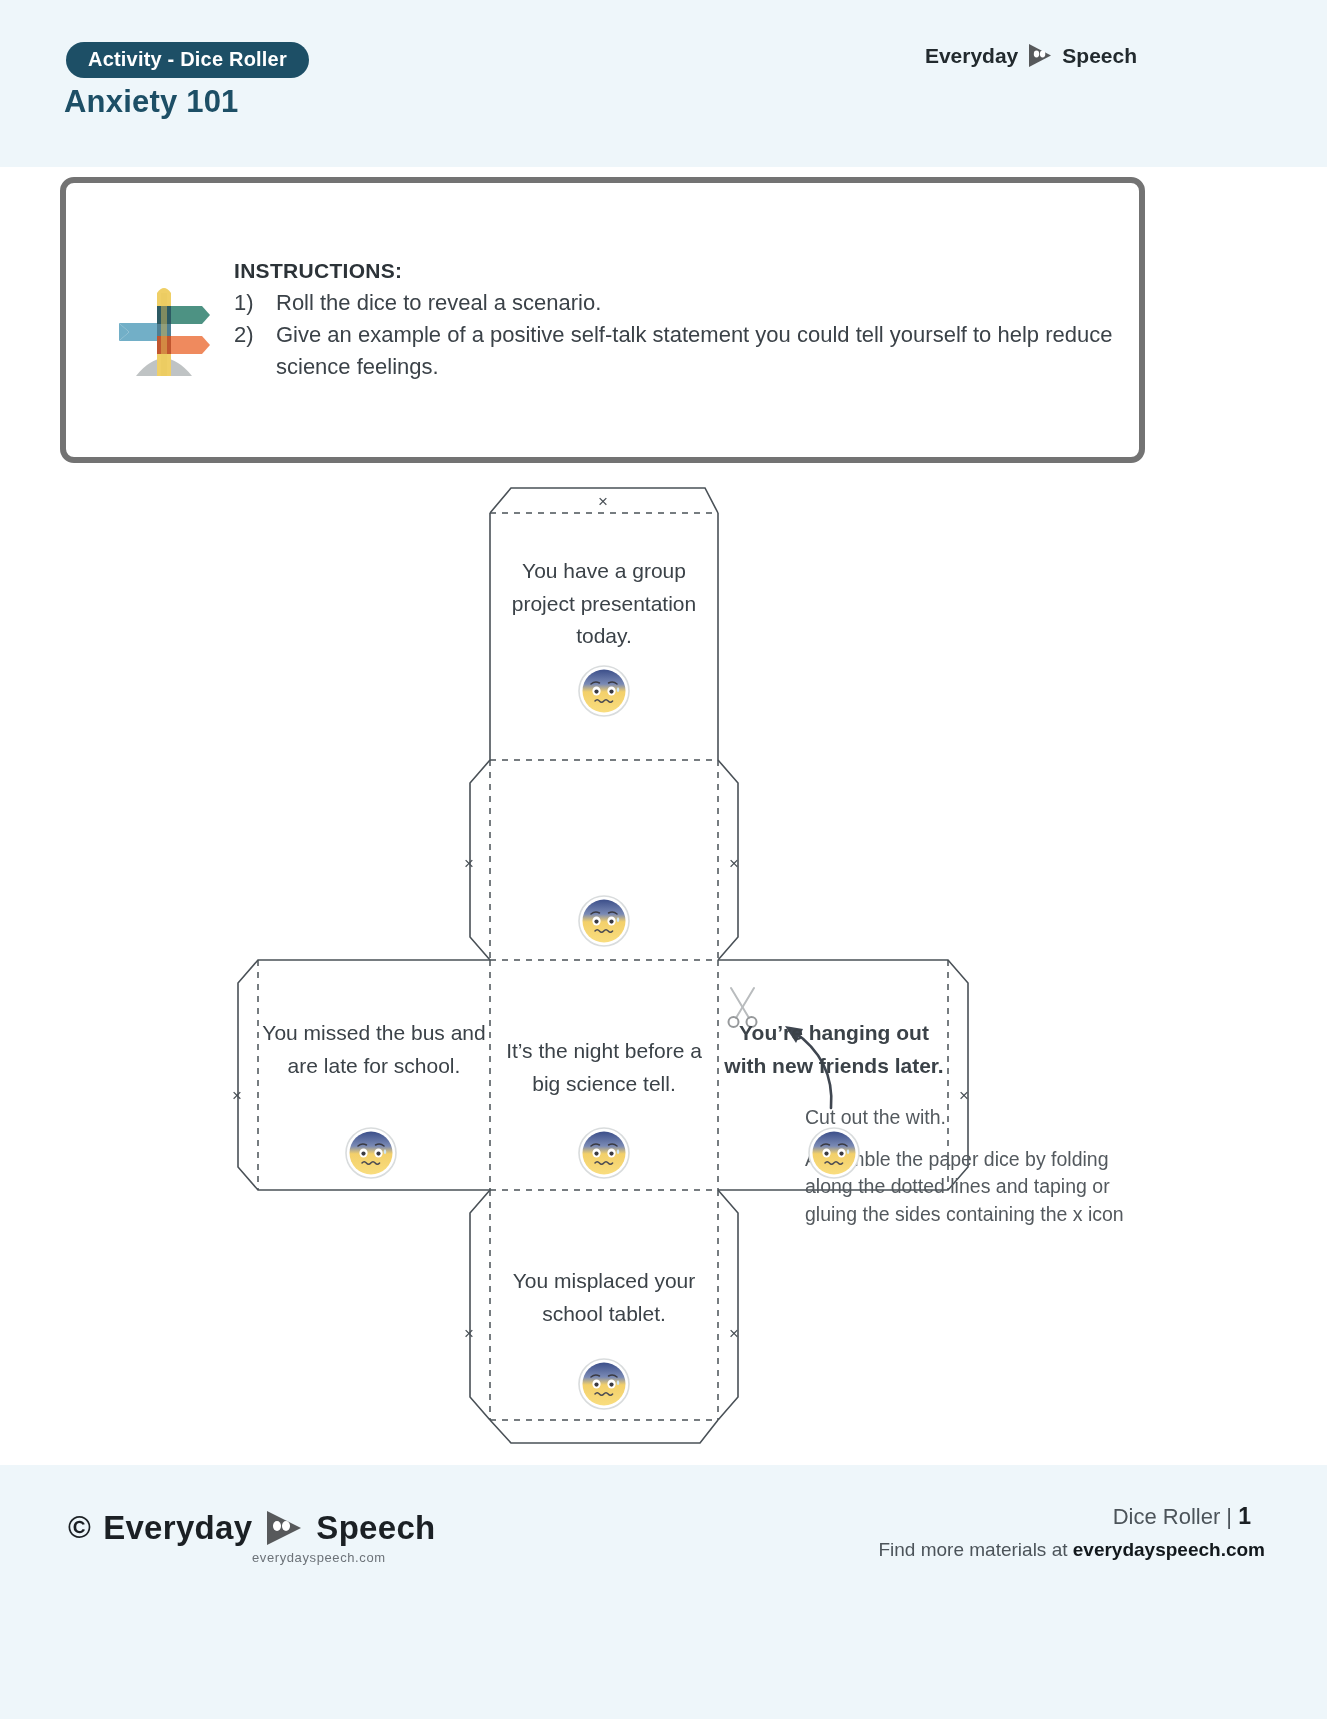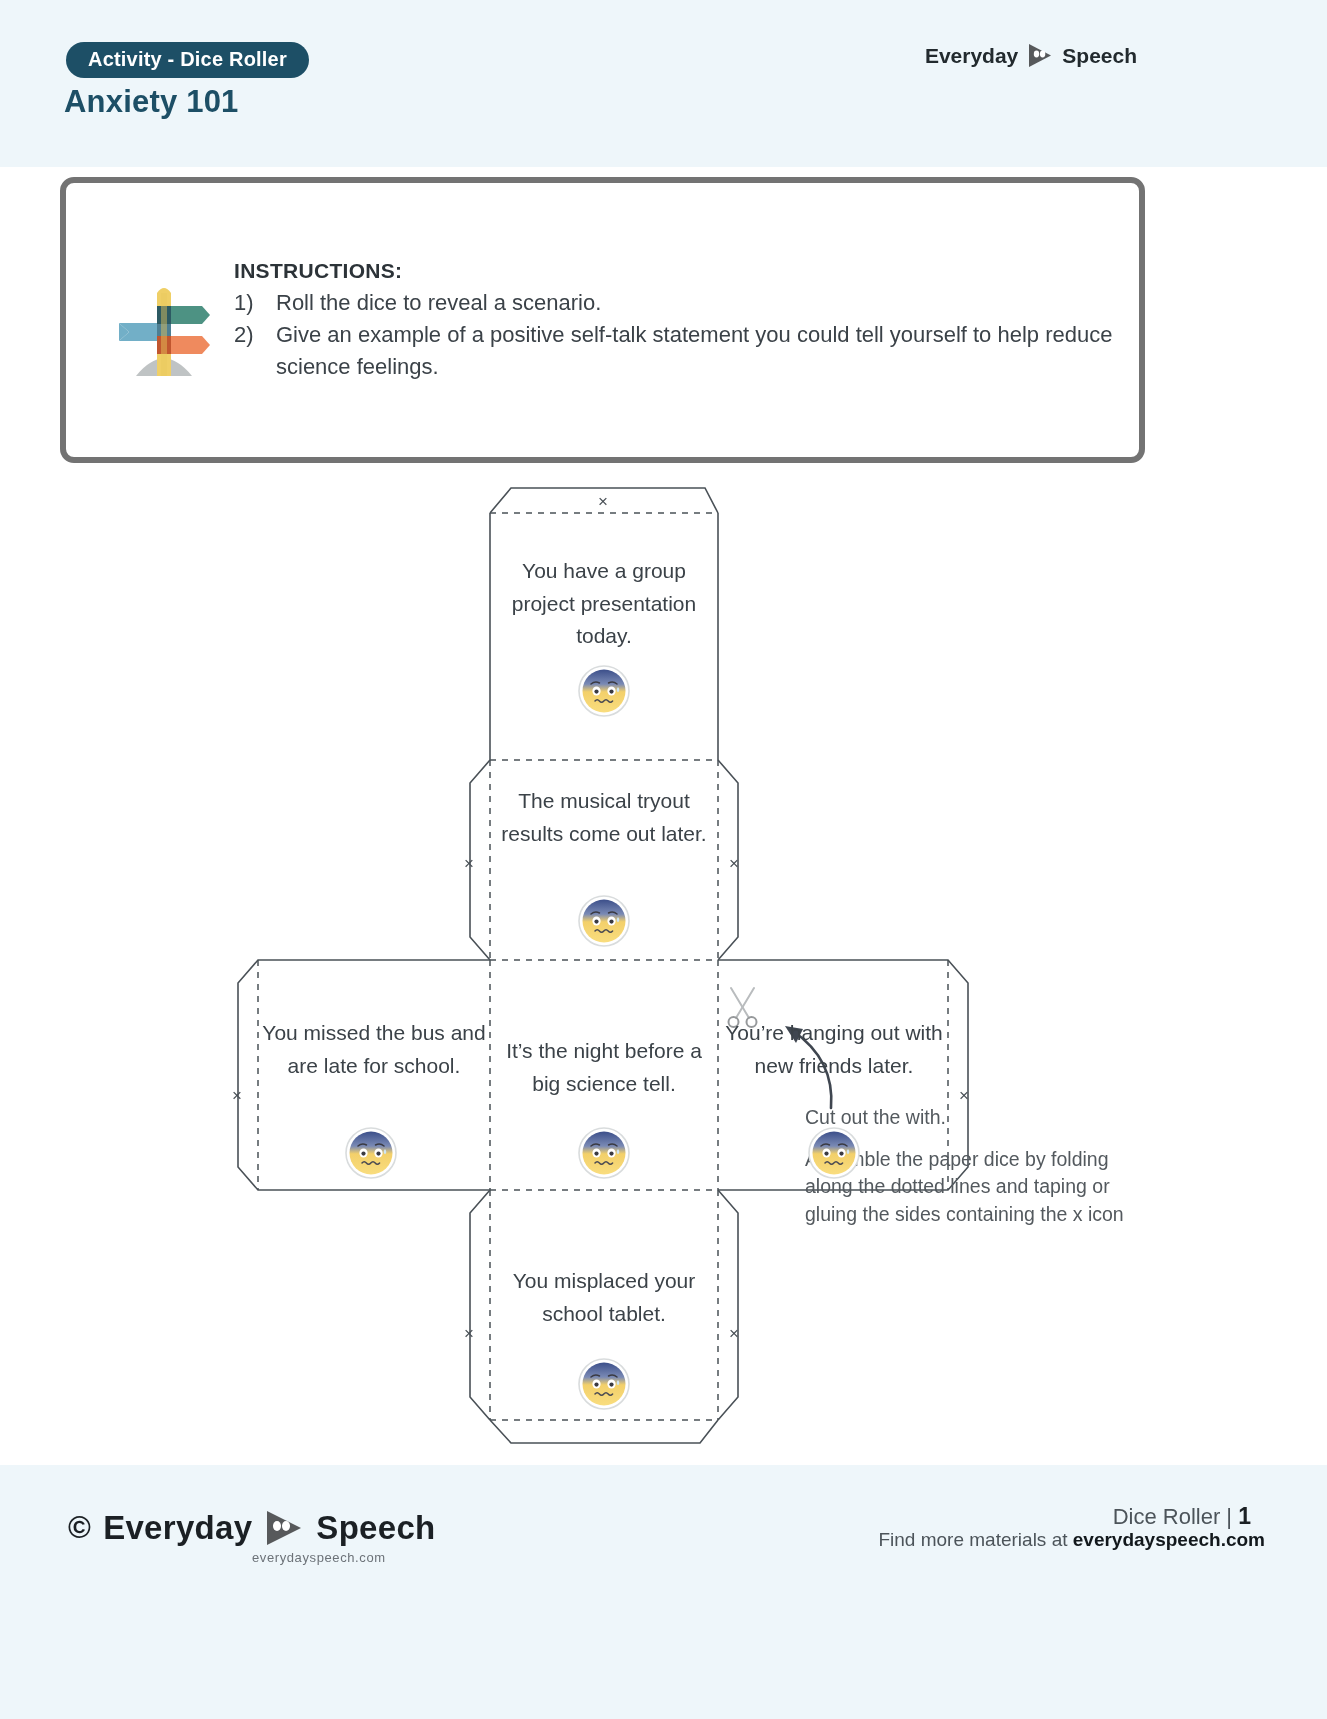--- a/index.html
+++ b/index.html
@@ -97,21 +97,21 @@
   .f-url{
     position:absolute;left:252px;top:85px;font-size:13px;color:#6c7278;
     letter-spacing:.6px;
   }
   .f-right1{
     position:absolute;right:76px;top:38px;font-size:22px;color:#4c545a;
     white-space:nowrap;
   }
   .f-right1 b{color:#1b2024;font-size:23px;}
   .f-right2{
-    position:absolute;right:62px;top:64px;font-size:19px;color:#4c545a;
+    position:absolute;right:62px;top:74px;font-size:19px;color:#4c545a;
     white-space:nowrap;
   }
   .f-right2 b{color:#12181c;}
   .copy{font-size:31px;}
 </style>
 </head>
 <body>
 
 <div class="header">
   <div class="pill">Activity - Dice Roller</div>
@@ -257,21 +257,20 @@
       <ellipse cx="33.5" cy="26" rx="4.1" ry="4.6" fill="#ffffff"></ellipse>
       <circle cx="18.5" cy="26.6" r="2.1" fill="#3a3a42"></circle>
       <circle cx="33.5" cy="26.6" r="2.1" fill="#3a3a42"></circle>
       <path d="M13 19 Q17 15.5 21.5 18" fill="none" stroke="#3a3a42" stroke-width="1.5" stroke-linecap="round"></path>
       <path d="M30.5 18 Q35 15.5 39 19" fill="none" stroke="#3a3a42" stroke-width="1.5" stroke-linecap="round"></path>
       <path d="M17 36 q2.2 -2.6 4.4 0 q2.2 2.6 4.4 0 q2.2 -2.6 4.4 0 q2.2 2.6 4.4 0" fill="none" stroke="#4a4a52" stroke-width="1.5" stroke-linecap="round"></path>
       <path d="M40 22 q2.6 3.4 0 5.2 q-2.6 -1.8 0 -5.2Z" fill="#cfe6f5"></path>
     </svg>
   </span>
 
-  <div class="celltxt" style="left:490px;top:315px;width:228px;">The musical tryout results come out later.</div>
   <span class="xmark" style="left:464px;top:385px;">×</span>
   <span class="xmark" style="left:729px;top:385px;">×</span>
   <span class="face" style="left:578px;top:425px;">
     <svg viewBox="0 0 52 52" width="52" height="52">
       <circle cx="26" cy="26" r="25" fill="#ffffff" stroke="#d9dcdd" stroke-width="1.6"></circle>
       <circle cx="26" cy="26" r="21.5" fill="url(#fg1)"></circle>
       <ellipse cx="18.5" cy="26" rx="4.1" ry="4.6" fill="#ffffff"></ellipse>
       <ellipse cx="33.5" cy="26" rx="4.1" ry="4.6" fill="#ffffff"></ellipse>
       <circle cx="18.5" cy="26.6" r="2.1" fill="#3a3a42"></circle>
       <circle cx="33.5" cy="26.6" r="2.1" fill="#3a3a42"></circle>
@@ -308,21 +307,21 @@
       <ellipse cx="33.5" cy="26" rx="4.1" ry="4.6" fill="#ffffff"></ellipse>
       <circle cx="18.5" cy="26.6" r="2.1" fill="#3a3a42"></circle>
       <circle cx="33.5" cy="26.6" r="2.1" fill="#3a3a42"></circle>
       <path d="M13 19 Q17 15.5 21.5 18" fill="none" stroke="#3a3a42" stroke-width="1.5" stroke-linecap="round"></path>
       <path d="M30.5 18 Q35 15.5 39 19" fill="none" stroke="#3a3a42" stroke-width="1.5" stroke-linecap="round"></path>
       <path d="M17 36 q2.2 -2.6 4.4 0 q2.2 2.6 4.4 0 q2.2 -2.6 4.4 0 q2.2 2.6 4.4 0" fill="none" stroke="#4a4a52" stroke-width="1.5" stroke-linecap="round"></path>
       <path d="M40 22 q2.6 3.4 0 5.2 q-2.6 -1.8 0 -5.2Z" fill="#cfe6f5"></path>
     </svg>
   </span>
 
-  <div class="celltxt" style="left:722px;top:547px;width:224px;">You’re hanging out with new friends later.</div>
+  <div class="celltxt" style="left:722px;top:547px;width:224px;font-weight:bold;">You’re hanging out with new friends later.</div>
   <span class="xmark" style="left:959px;top:617px;">×</span>
   <span class="face" style="left:808px;top:657px;">
     <svg viewBox="0 0 52 52" width="52" height="52">
       <circle cx="26" cy="26" r="25" fill="#ffffff" stroke="#d9dcdd" stroke-width="1.6"></circle>
       <circle cx="26" cy="26" r="21.5" fill="url(#fg1)"></circle>
       <ellipse cx="18.5" cy="26" rx="4.1" ry="4.6" fill="#ffffff"></ellipse>
       <ellipse cx="33.5" cy="26" rx="4.1" ry="4.6" fill="#ffffff"></ellipse>
       <circle cx="18.5" cy="26.6" r="2.1" fill="#3a3a42"></circle>
       <circle cx="33.5" cy="26.6" r="2.1" fill="#3a3a42"></circle>
       <path d="M13 19 Q17 15.5 21.5 18" fill="none" stroke="#3a3a42" stroke-width="1.5" stroke-linecap="round"></path>

